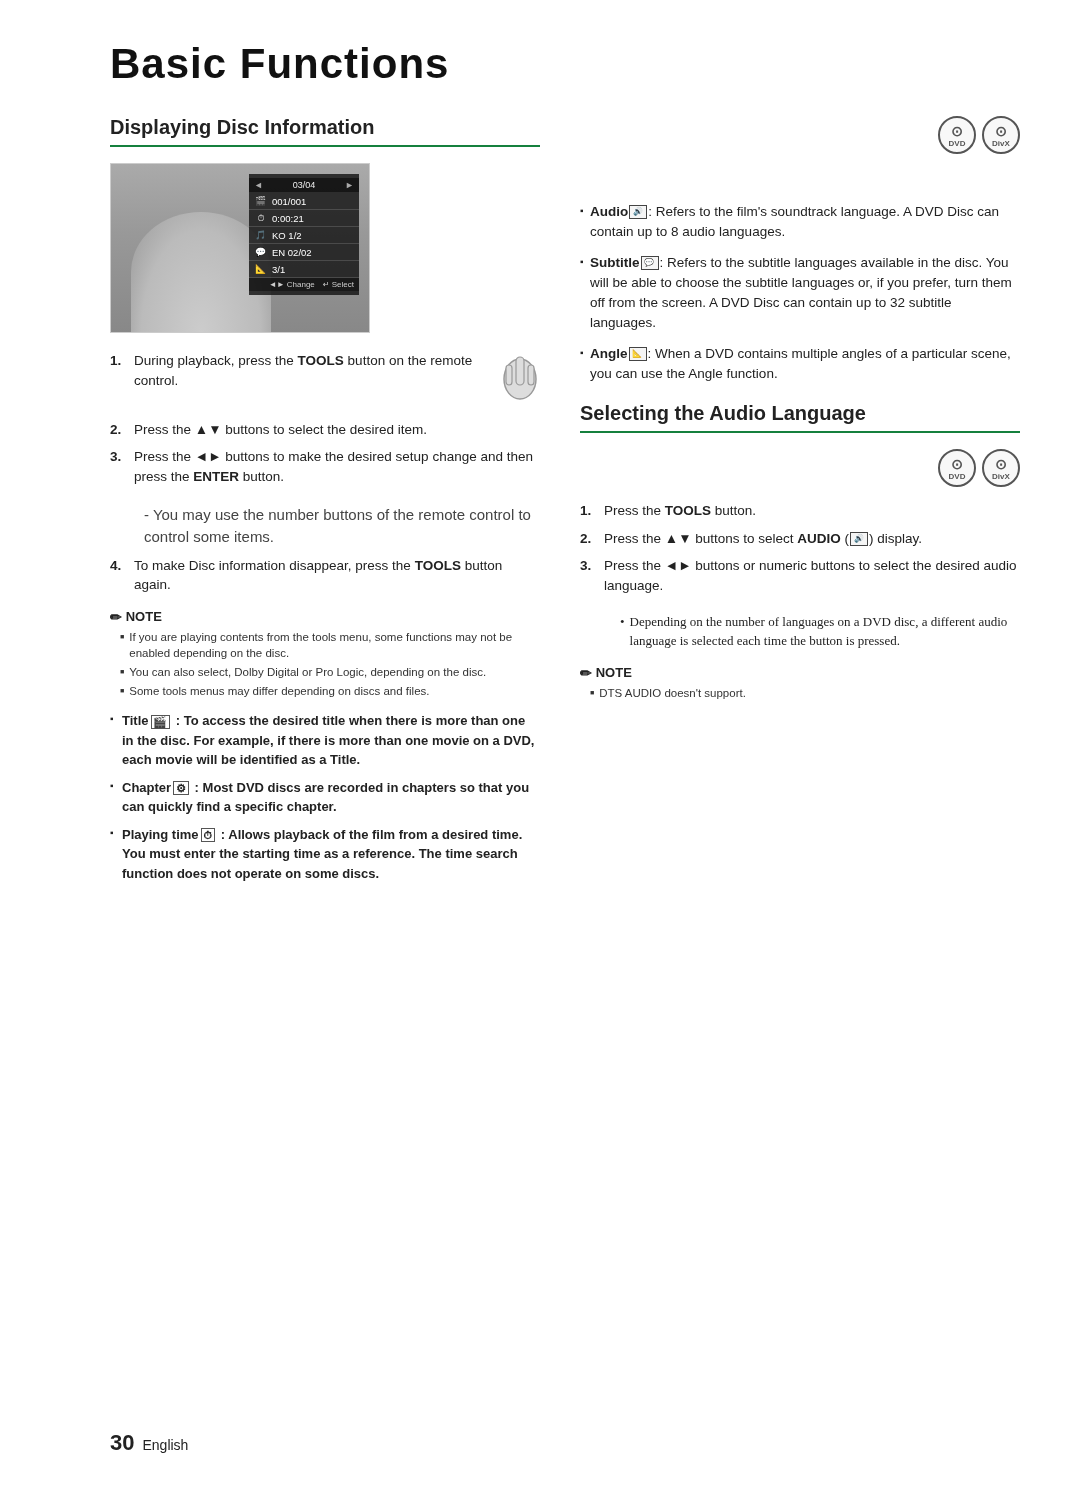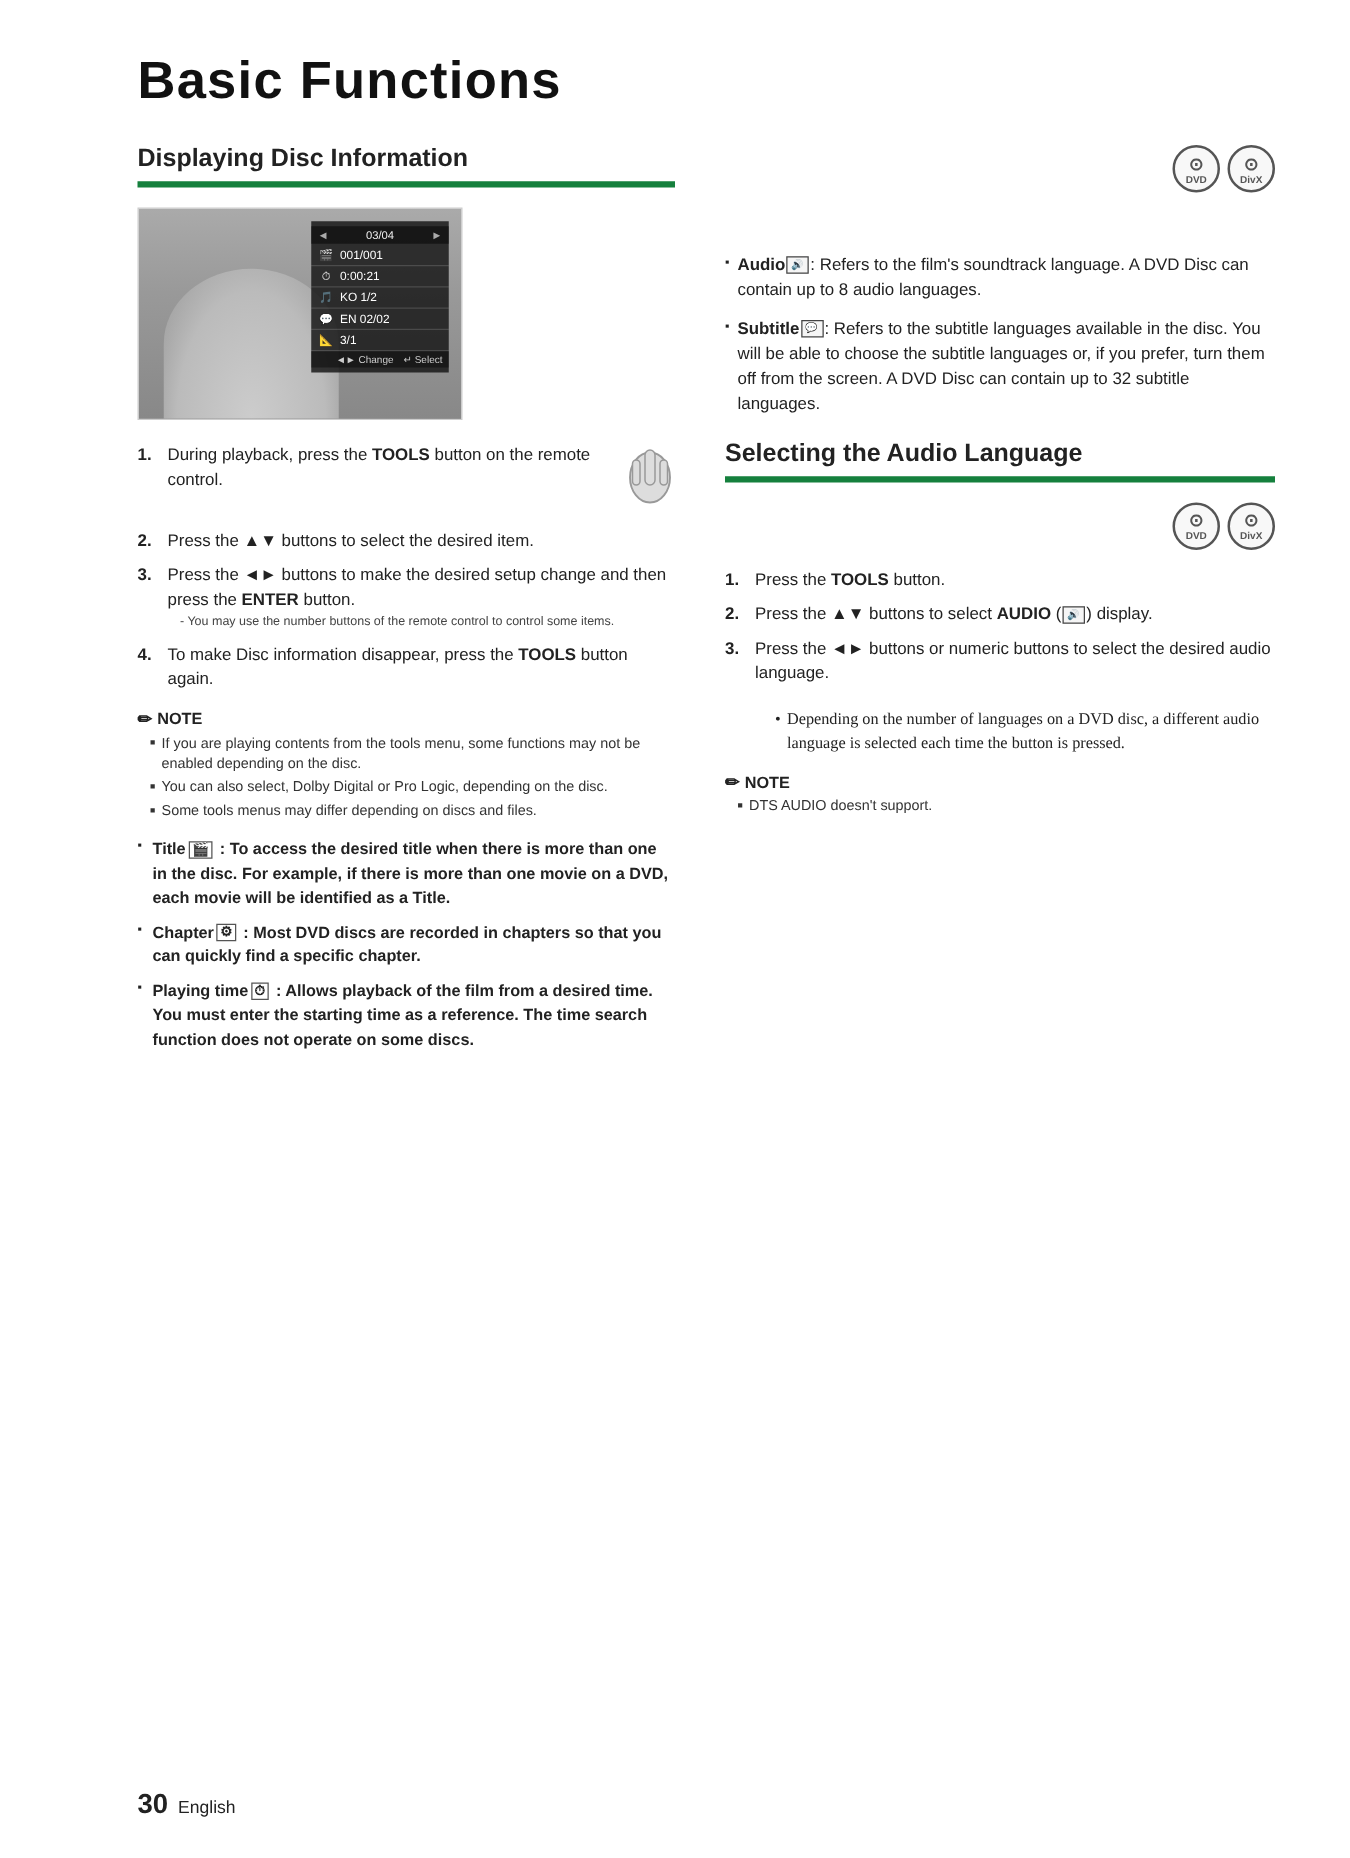--- a/index.html
+++ b/index.html
@@ -31,21 +31,21 @@
       max-width: 430px;
     }
 
     .right-col {
       flex: 1;
     }
 
     .section-title {
       font-size: 20px;
       font-weight: bold;
-      border-bottom: 5px solid #15803d;
+      border-bottom: 2px solid #15803d;
       padding-bottom: 6px;
       margin-bottom: 16px;
     }
 
     
     .disc-icons {
       display: flex;
       justify-content: flex-end;
       gap: 6px;
       margin-bottom: 10px;
@@ -171,23 +171,23 @@
       flex-shrink: 0;
       min-width: 16px;
     }
 
     .step-content {
       flex: 1;
     }
 
     .step-sub {
       margin-left: 10px;
-      font-size: 10px;
+      font-size: 15px;
       color: #444;
-      margin-top: 2px;
+      margin-top: 18px;
     }
 
     
     .note-section {
       margin: 12px 0;
     }
 
     .note-title {
       font-size: 13px;
       font-weight: bold;
@@ -483,20 +483,25 @@
       <li>
         <div>
           <strong>Audio</strong><span class="inline-icon">🔊</span>: Refers to the film's soundtrack language. A DVD Disc can contain up to 8 audio languages.
         </div>
       </li>
       <li>
         <div>
           <strong>Subtitle</strong><span class="inline-icon">💬</span>: Refers to the subtitle languages available in the disc. You will be able to choose the subtitle languages or, if you prefer, turn them off from the screen. A DVD Disc can contain up to 32 subtitle languages.
         </div>
       </li>
+      <li>
+        <div>
+          <strong>Angle</strong><span class="inline-icon">📐</span>: When a DVD contains multiple angles of a particular scene, you can use the Angle function.
+        </div>
+      </li>
     </ul>
 
     <div class="audio-section">
       <h2 class="section-title">Selecting the Audio Language</h2>
 
       <div class="disc-icons" style="justify-content:flex-end; margin-bottom:14px;">
         <div class="disc-icon">
           <span class="icon-symbol">⊙</span>
           <span style="font-size:8px;font-weight:bold;color:#555;">DVD</span>
         </div>

